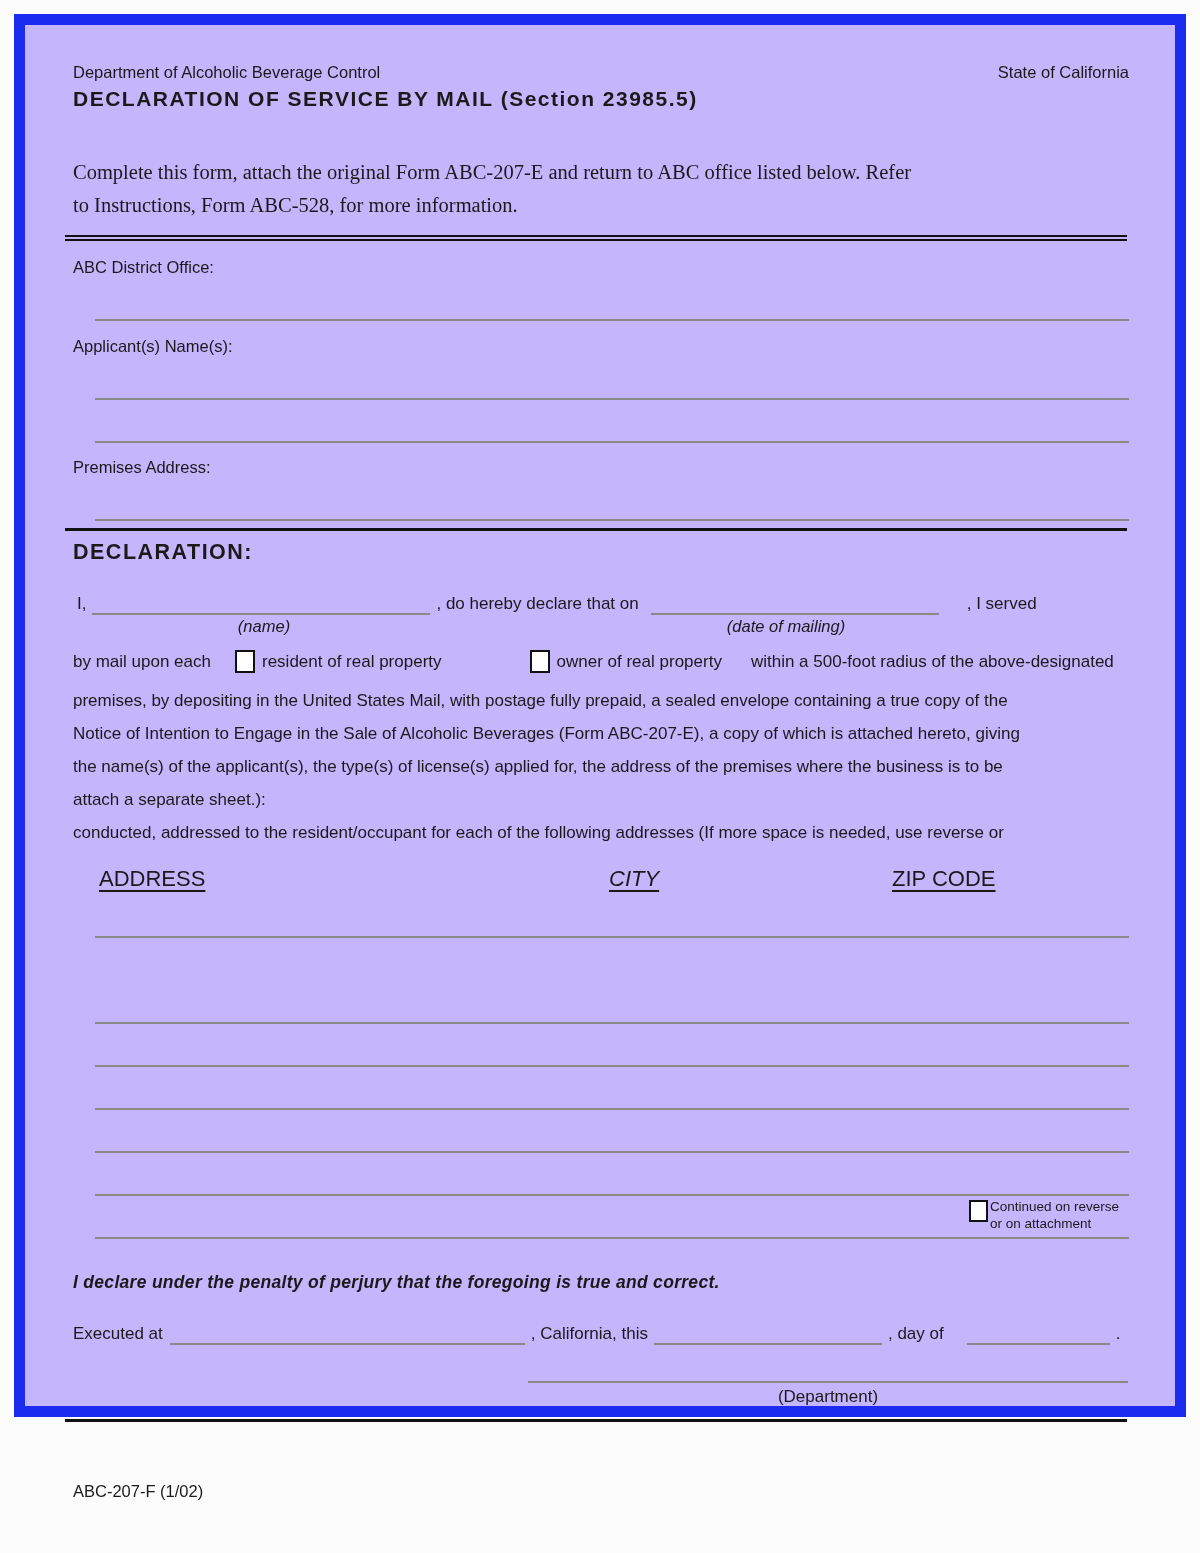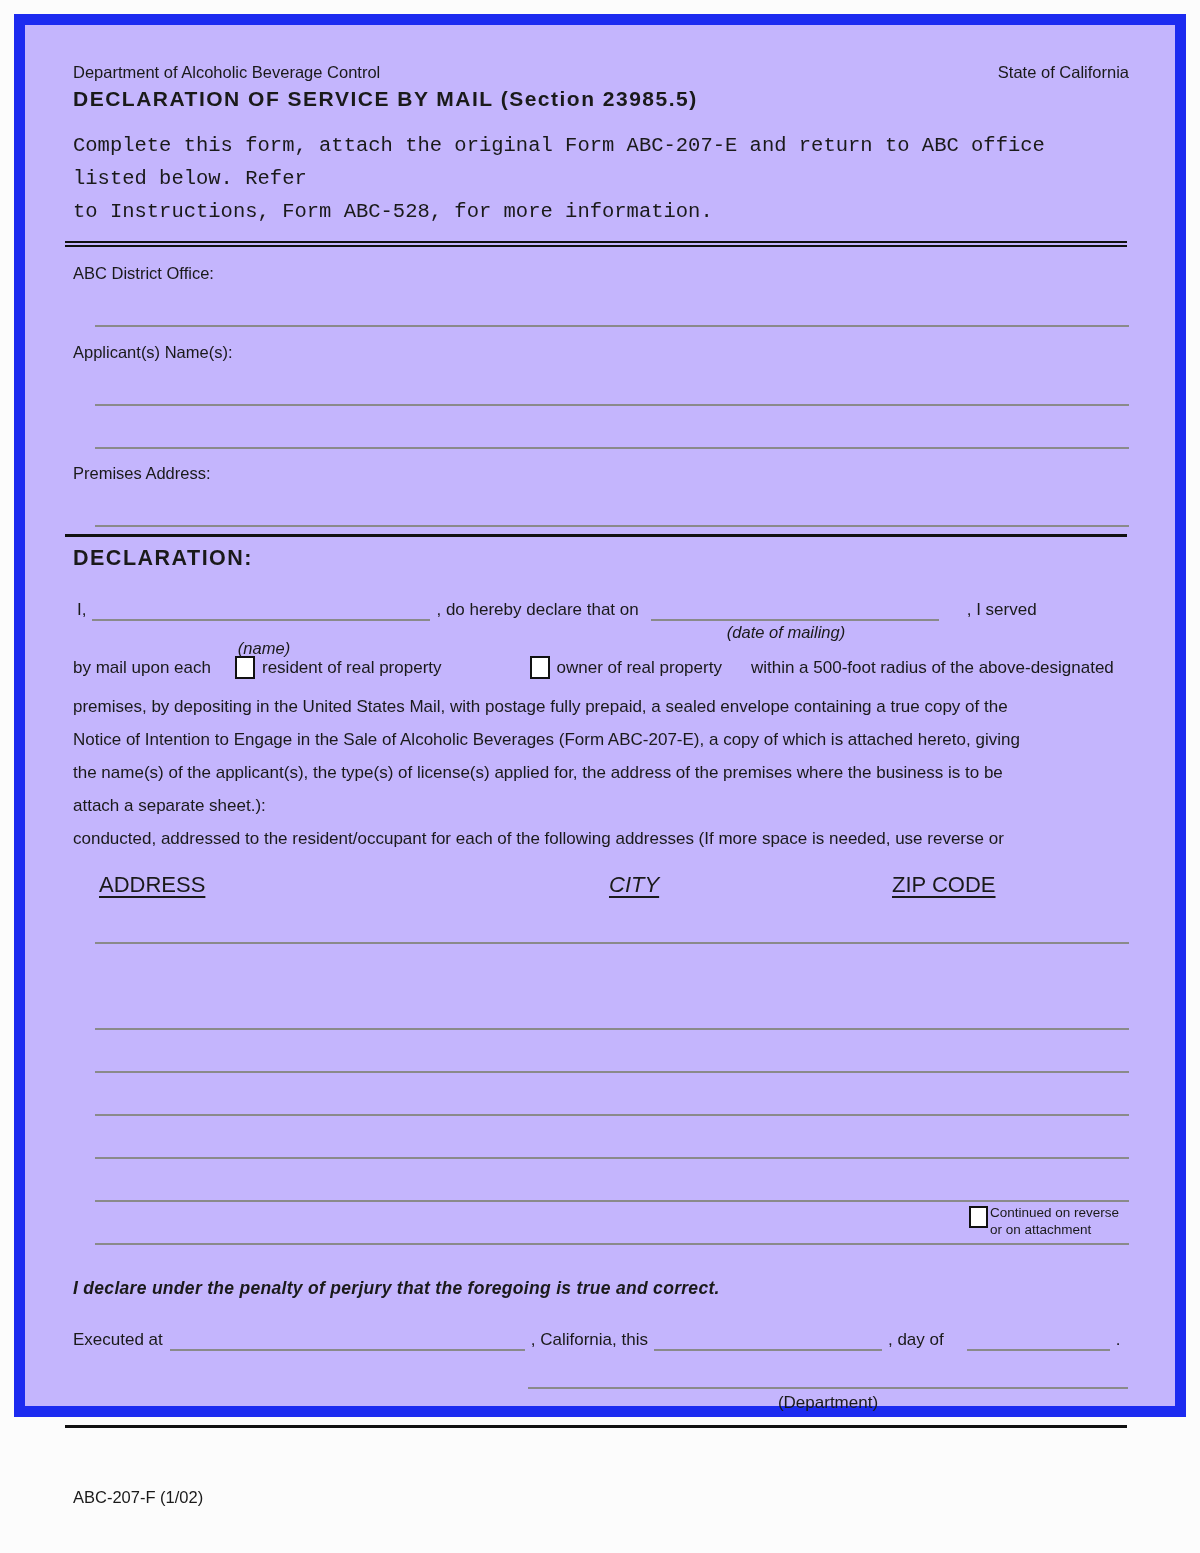--- a/index.html
+++ b/index.html
@@ -10,21 +10,21 @@
     border:11px solid #1c2bf0;
     background:#c4b5fd;
   }
   .content { padding:38px 46px 0 48px; position:relative; }
 
   
   .hdr-row { display:flex; justify-content:space-between; font-size:16.5px; }
   .title { margin-top:5px; font-size:21px; font-weight:bold; letter-spacing:1.5px; }
 
   
-  .instructions { margin-top:18px; font-family:Liberation Mono, monospace; font-size:20.5px; line-height:33px; }
+  .instructions { margin-top:45px; font-family:Liberation Serif, serif; font-size:20.5px; line-height:33px; }
 
   
   .double-rule { margin-top:13px; margin-left:-8px; width:calc(100% + 6px); height:6px;
     border-top:2px solid #111; border-bottom:2px solid #111; }
   .black-rule { margin-left:-8px; width:calc(100% + 6px); height:0; border-top:3px solid #111; }
   .thick-rule { margin-left:-8px; width:calc(100% + 6px); height:0; border-top:3px solid #111; }
 
   
   .field-label { font-size:16.5px; }
   .blank-line { margin-left:22px; width:calc(100% - 22px); height:0; border-bottom:2px solid #8a8a8a; }
@@ -90,21 +90,21 @@
     <div class="blank-line" style="margin-top:42px;"></div>
 
     <div class="black-rule" style="margin-top:7px;"></div>
 
     <div class="decl-heading">DECLARATION:</div>
 
     <div class="lead-row">
       <span class="t" style="margin-left:4px;">I,</span><span class="inline-blank" style="width:338px; margin-left:6px;"></span><span class="t" style="margin-left:6px;">, do hereby declare that on</span><span class="inline-blank" style="width:288px; margin-left:12px;"></span><span class="t" style="margin-left:28px;">, I served</span>
     </div>
     <div class="caption-row">
-      <span class="cap" style="left:191px;margin-top:16px;">(name)</span>
+      <span class="cap" style="left:191px;">(name)</span>
       <span class="cap" style="left:713px;">(date of mailing)</span>
     </div>
 
     <div class="cb-row">
       <span>by mail upon each</span>
       <span class="checkbox" style="margin-left:24px;"></span>
       <span style="margin-left:7px;">resident of real property</span>
       <span class="checkbox" style="margin-left:88px;"></span>
       <span style="margin-left:7px;">owner of real property</span>
       <span style="margin-left:29px;">within a 500-foot radius of the above-designated</span>

